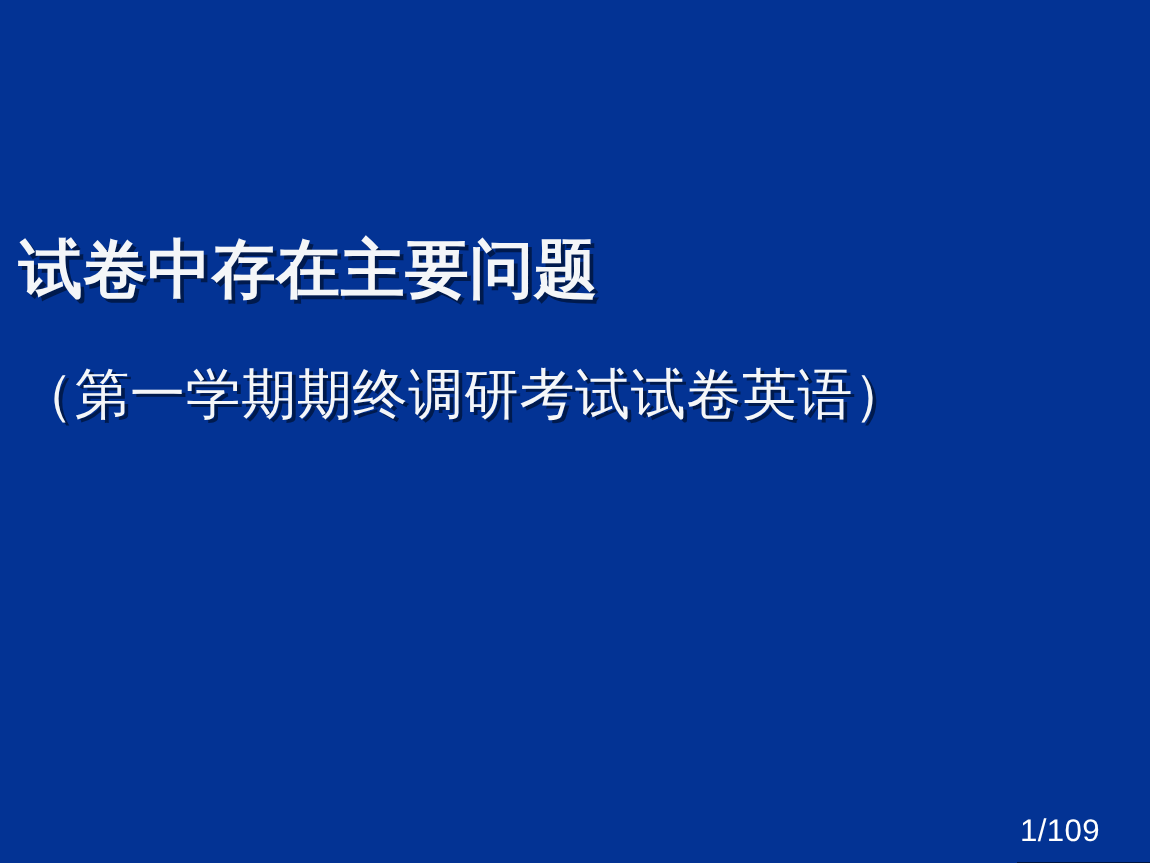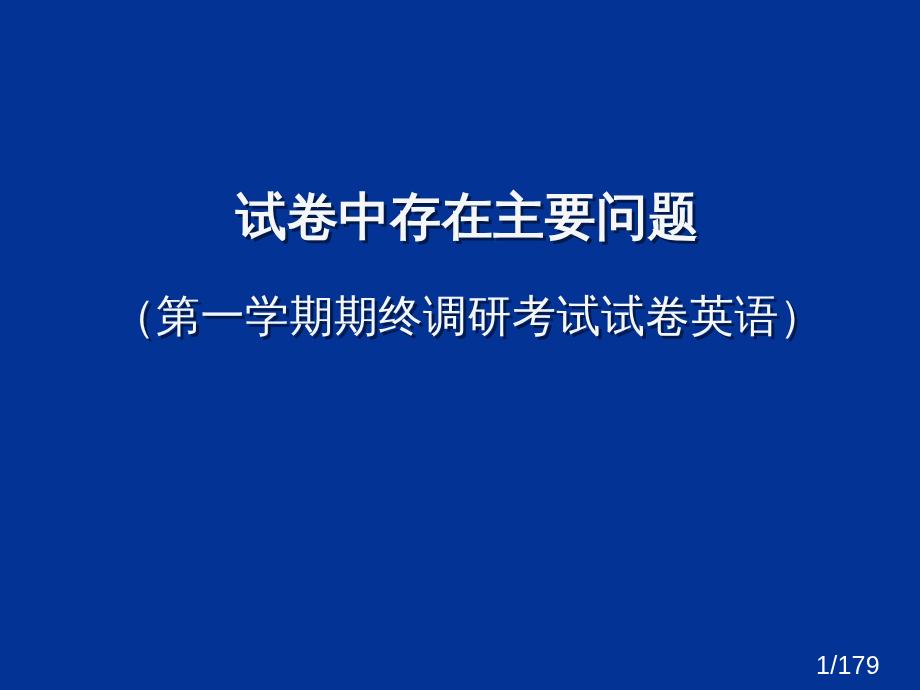--- a/index.html
+++ b/index.html
@@ -18,21 +18,20 @@
     font-family: "Liberation Sans", "DejaVu Sans", sans-serif;
     -webkit-font-smoothing: antialiased;
   }
 
   
   .title-block {
     position: absolute;
     left: 15px;
     right: 0;
     top: 186px;
-    text-align: center;
   }
 
   .slide-title {
     display: block;
     margin: 0;
     font-family: "DejaVu Sans", "Liberation Sans", sans-serif;
     font-size: 51px;
     font-weight: bold;
     line-height: 62px;
     letter-spacing: 0.5px;
@@ -71,15 +70,15 @@
 </head>
 <body>
 
 <div class="slide-root">
 
   <div class="title-block">
     <h1 class="slide-title">试卷中存在主要问题</h1>
     <h2 class="slide-subtitle">（第一学期期终调研考试试卷英语）</h2>
   </div>
 
-  <div class="page-indicator">1/179</div>
+  <div class="page-indicator">1/109</div>
 
 </div>
 
 </body></html>

